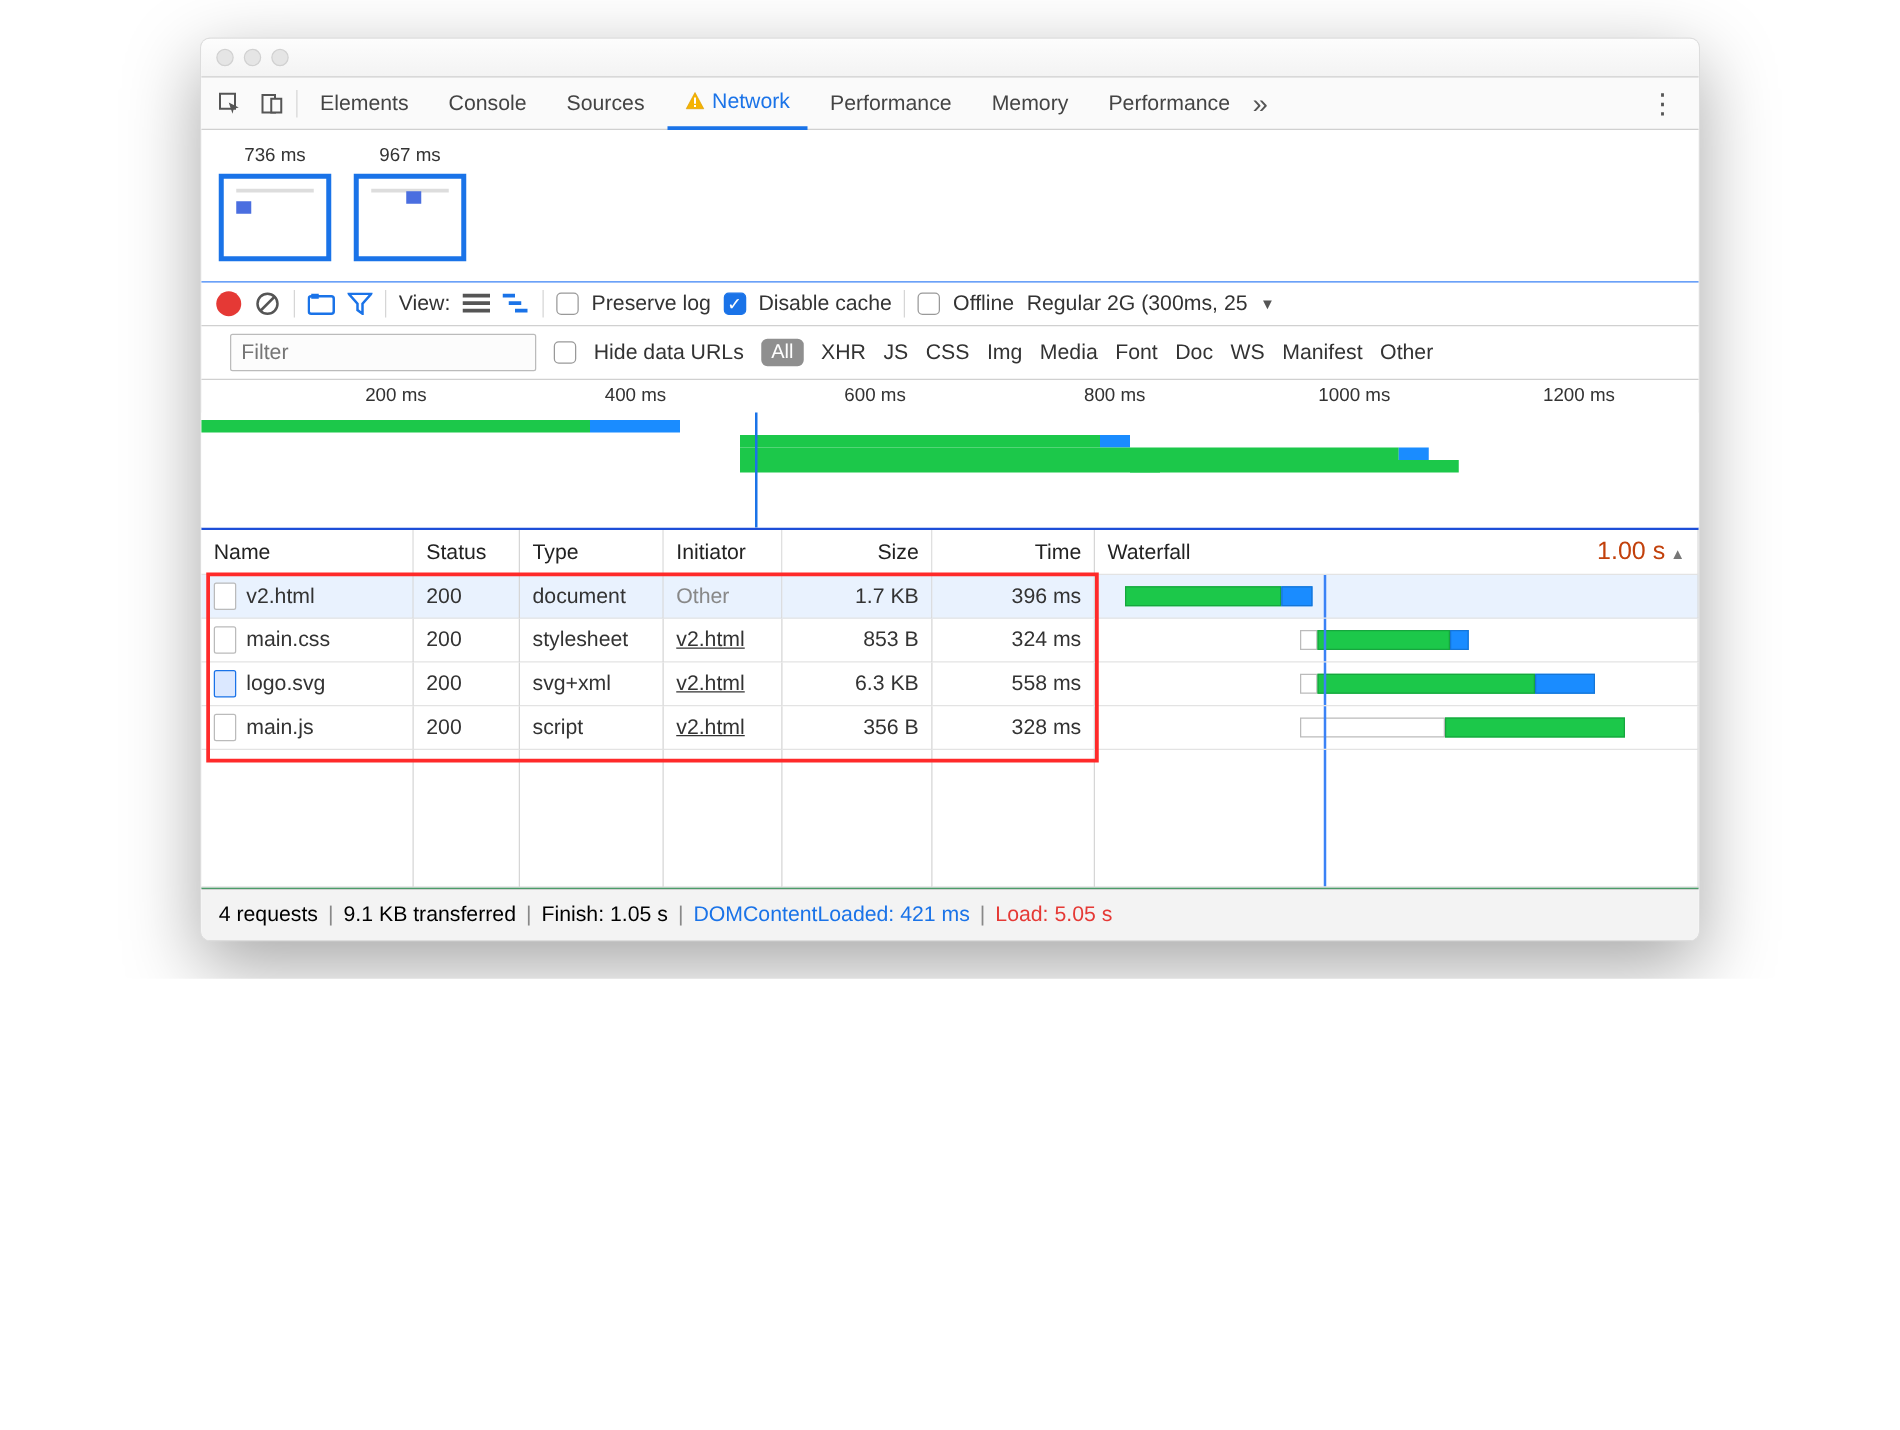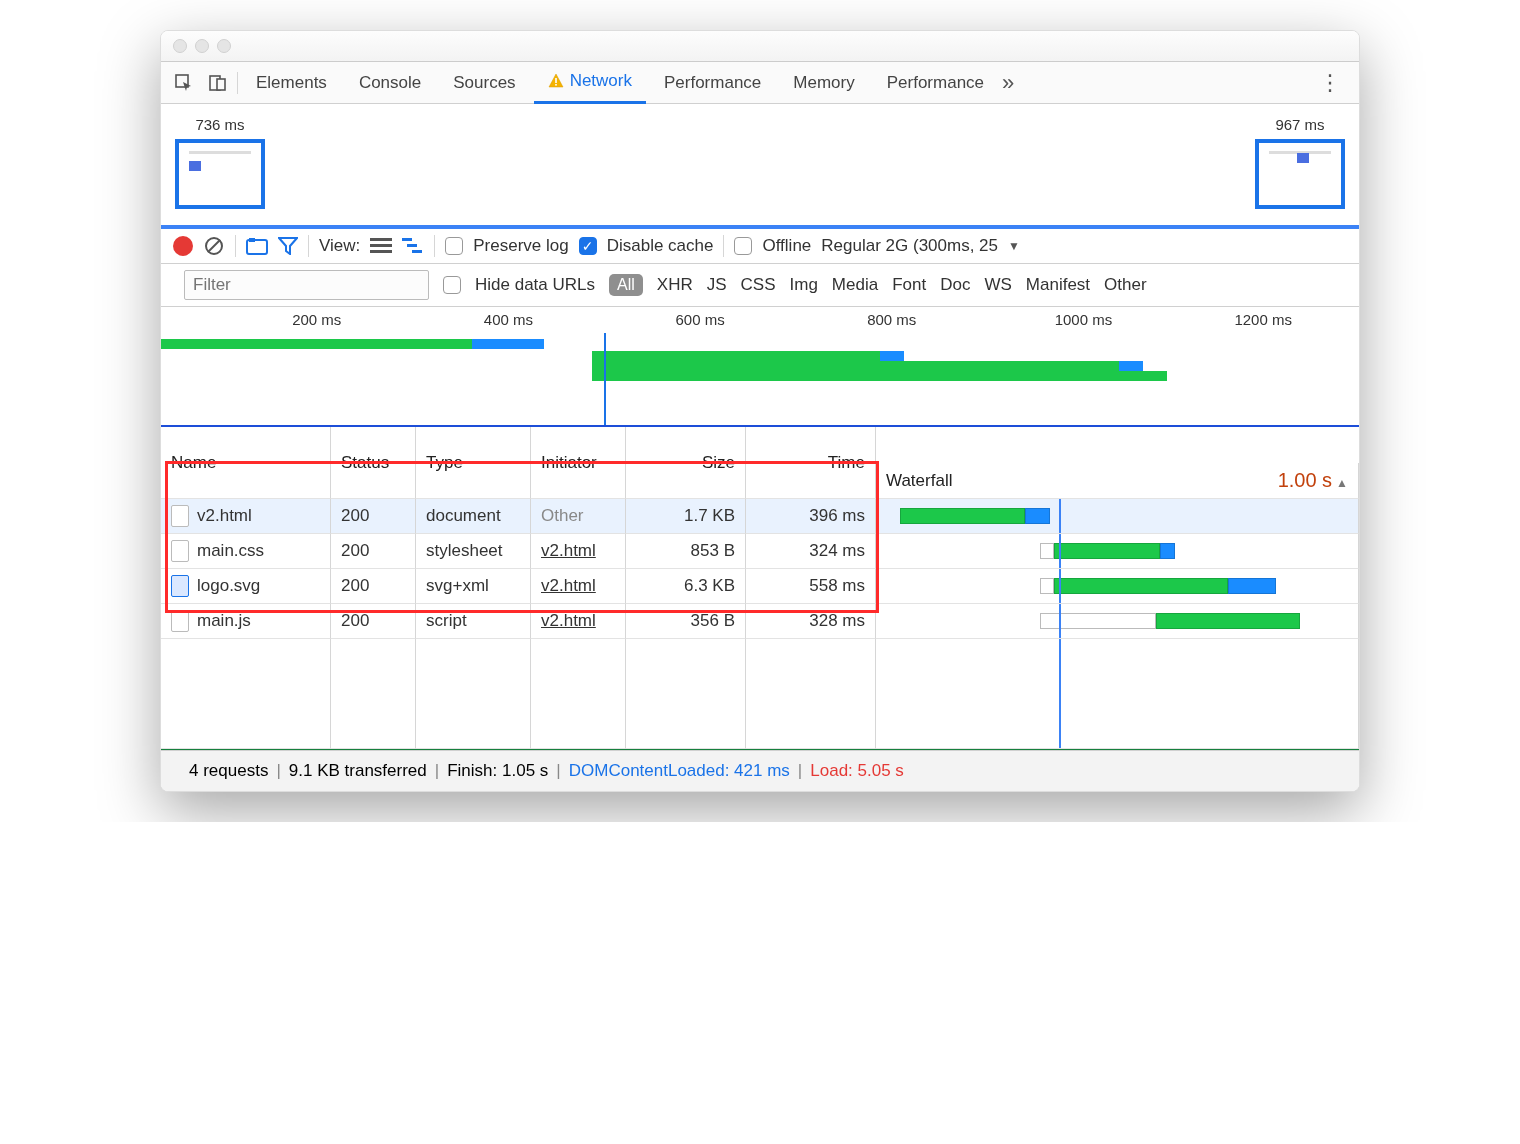--- a/index.html
+++ b/index.html
@@ -9,21 +9,21 @@
   .traffic { display:flex; gap:8px; }
   .dot { width:14px; height:14px; border-radius:50%; background:#e5e5e5; border:1px solid #d1d1d1; }
   .titlebar-title { position:absolute; left:0; right:0; text-align:center; font-size:18px; color:#9b9b9b; pointer-events:none; }
   .tabs { display:flex; align-items:center; border-bottom:1px solid #d0d0d0; background:#fafafa; padding: 0 8px; height:42px; gap:4px; }
   .tab-icon { display:flex; align-items:center; justify-content:center; width:30px; height:30px; cursor:pointer; }
   .tab { padding: 0 14px; height:42px; display:flex; align-items:center; font-size:17px; color:#444; cursor:pointer; gap:6px; }
   .tab.active { color:#1a73e8; border-bottom:3px solid #1a73e8; }
   .tabs .spacer { flex:1; }
   .more { font-size:22px; color:#555; }
   .kebab { font-size:22px; color:#555; padding:0 10px; cursor:pointer; }
-  .filmstrip { display:flex; gap:6px; padding: 12px 14px 16px; border-bottom:4px solid #3b82f6;justify-content:space-between; }
+  .filmstrip { display:flex; gap:18px; padding: 12px 14px 16px; border-bottom:1px solid #3b82f6; }
   .frame { width:90px; }
   .frame-label { font-size:15px; color:#333; text-align:center; margin-bottom:6px; }
   .frame-thumb { width:90px; height:70px; background:#fff; border:4px solid #1a73e8; position:relative; }
   .frame-thumb::before { content:""; position:absolute; top:8px; left:10px; right:10px; height:3px; background:#ddd; }
   .frame-thumb::after { content:""; position:absolute; top:18px; left:10px; width:12px; height:10px; background:#4a6ee0; }
   .frame-thumb.t2::after { top:10px; left:38px; }
   
   .toolbar { display:flex; align-items:center; gap:10px; padding: 6px 12px; border-bottom:1px solid #d0d0d0; font-size:17px; color:#333; }
   .circ { width:20px; height:20px; border-radius:50%; }
   .rec-dot { background:#e53935; }
@@ -44,40 +44,40 @@
   .tl-body { position:absolute; top:26px; left:0; right:0; bottom:0; background:#fff; }
   .bar { position:absolute; height:10px; }
   .bar.green { background:#1cc84a; }
   .bar.blue { background:#1a8cff; }
   .vline { position:absolute; top:26px; bottom:0; width:2px; }
   .vline.bl { background:#1a73e8; }
   
   .net-table { display:grid; grid-template-columns: 170px 85px 115px 95px 120px 130px 1fr; font-size:17px; color:#333; }
   .net-table > div { border-right:1px solid #d6d6d6; border-bottom:1px solid #e3e3e3; padding: 6px 10px; display:flex; align-items:center; }
   .net-table .th { font-weight:400; color:#222; background:#fff; }
-  .net-table .th.wf { justify-content:space-between;margin-top:36px; }
+  .net-table .th.wf { justify-content:space-between; }
   .row-sel { background:#e9f2fe; }
   .ralign { justify-content:flex-end; }
   .cell-name { gap:8px; }
   .file-icon { width:18px; height:22px; border:1px solid #bbb; border-radius:2px; background:linear-gradient(#fff,#fff); position:relative; flex-shrink:0; }
   .file-icon.sel { border-color:#1a73e8; background:#dbe8ff; }
   .initiator-link { text-decoration:underline; cursor:pointer; }
   .initiator-other { color:#888; }
   .wf-cell { position:relative; }
   .wf-bar { position:absolute; height:16px; top:50%; transform:translateY(-50%); }
   .wf-bar.green { background:#1cc84a; border:1px solid #16a63e; }
   .wf-bar.blue { background:#1a8cff; border:1px solid #1575d6; }
   .wf-bar.hollow { background:#fff; border:1px solid #bbb; }
   .wf-v { position:absolute; top:0; bottom:0; width:2px; background:#3b82f6; }
   .wf-head-time { font-size:20px; color:#c2410c; }
   .sort-tri { font-size:12px; color:#777; margin-left:4px; }
   .table-body-area { border-bottom:1px solid #15803d;text-align:right; }
   .hlbox { position:absolute; border:3px solid #ff2a2a; pointer-events:none; }
   
-  .statusbar { display:flex; align-items:center; gap:8px; padding: 10px 28px; font-size:17px; background:#f3f3f3; border-top:1px solid #d0d0d0; }
+  .statusbar { display:flex; align-items:center; gap:8px; padding: 10px 14px; font-size:17px; background:#f3f3f3; border-top:1px solid #d0d0d0; }
   .sb-sep { color:#888; }
   .sb-blue { color:#1a73e8; }
   .sb-red { color:#e53935; }
   
   svg { display:block; }
 </style>
 </head>
 <body>
 
 <div class="window">

